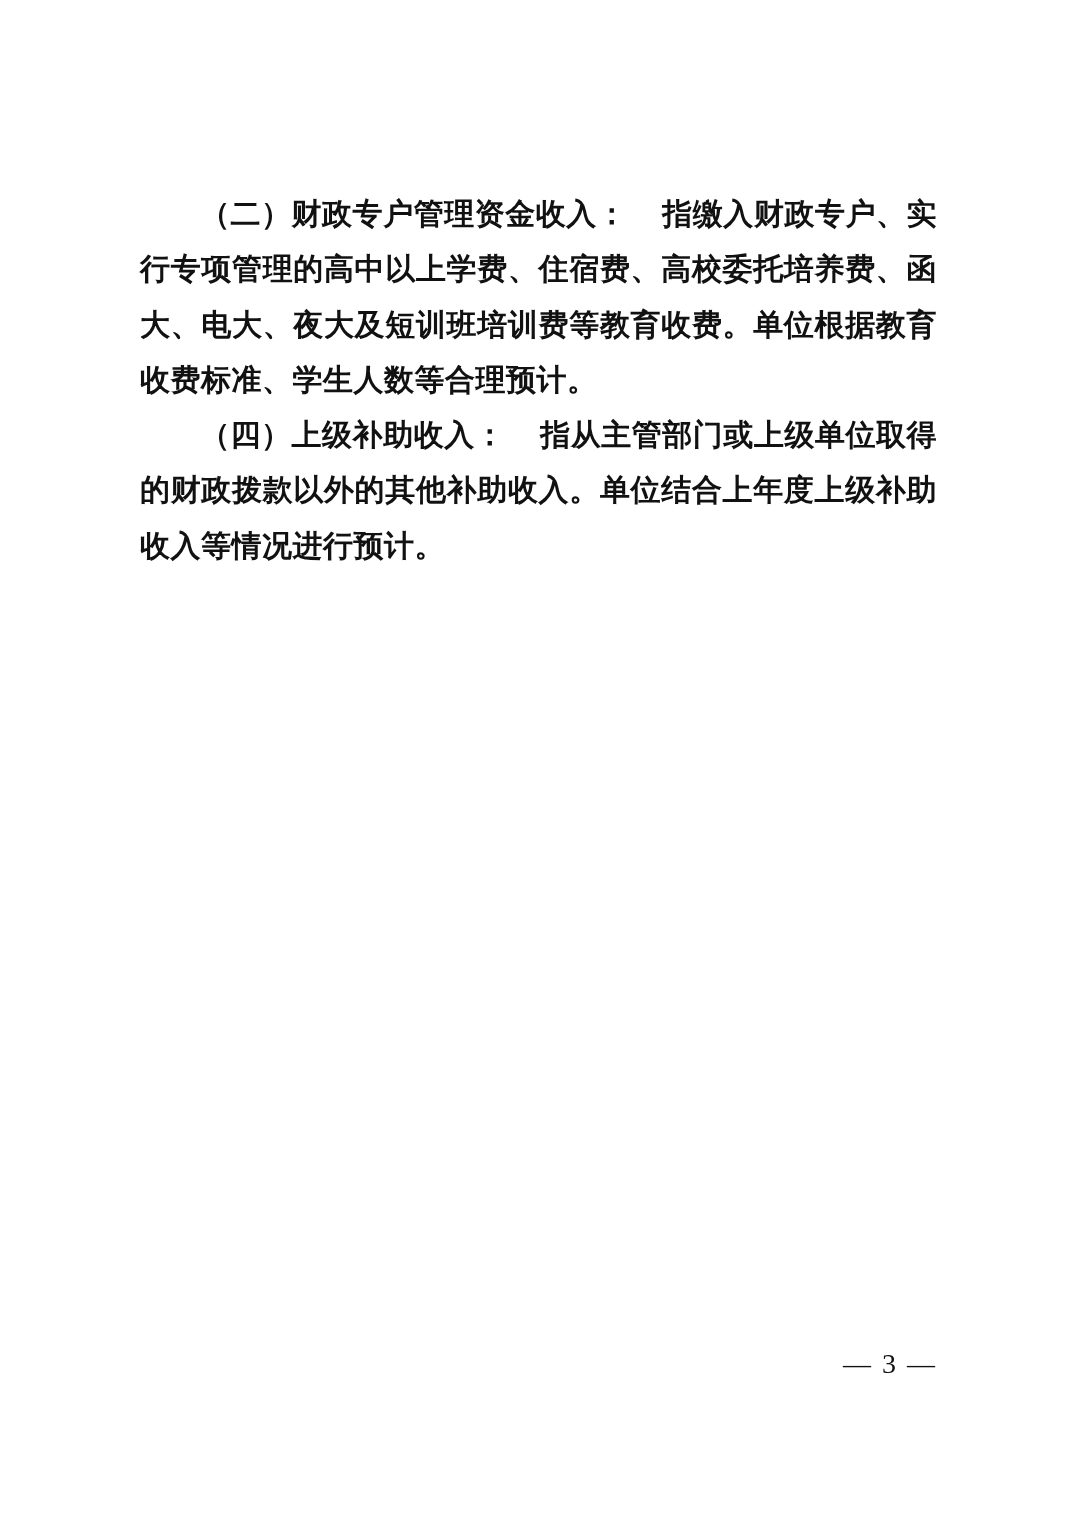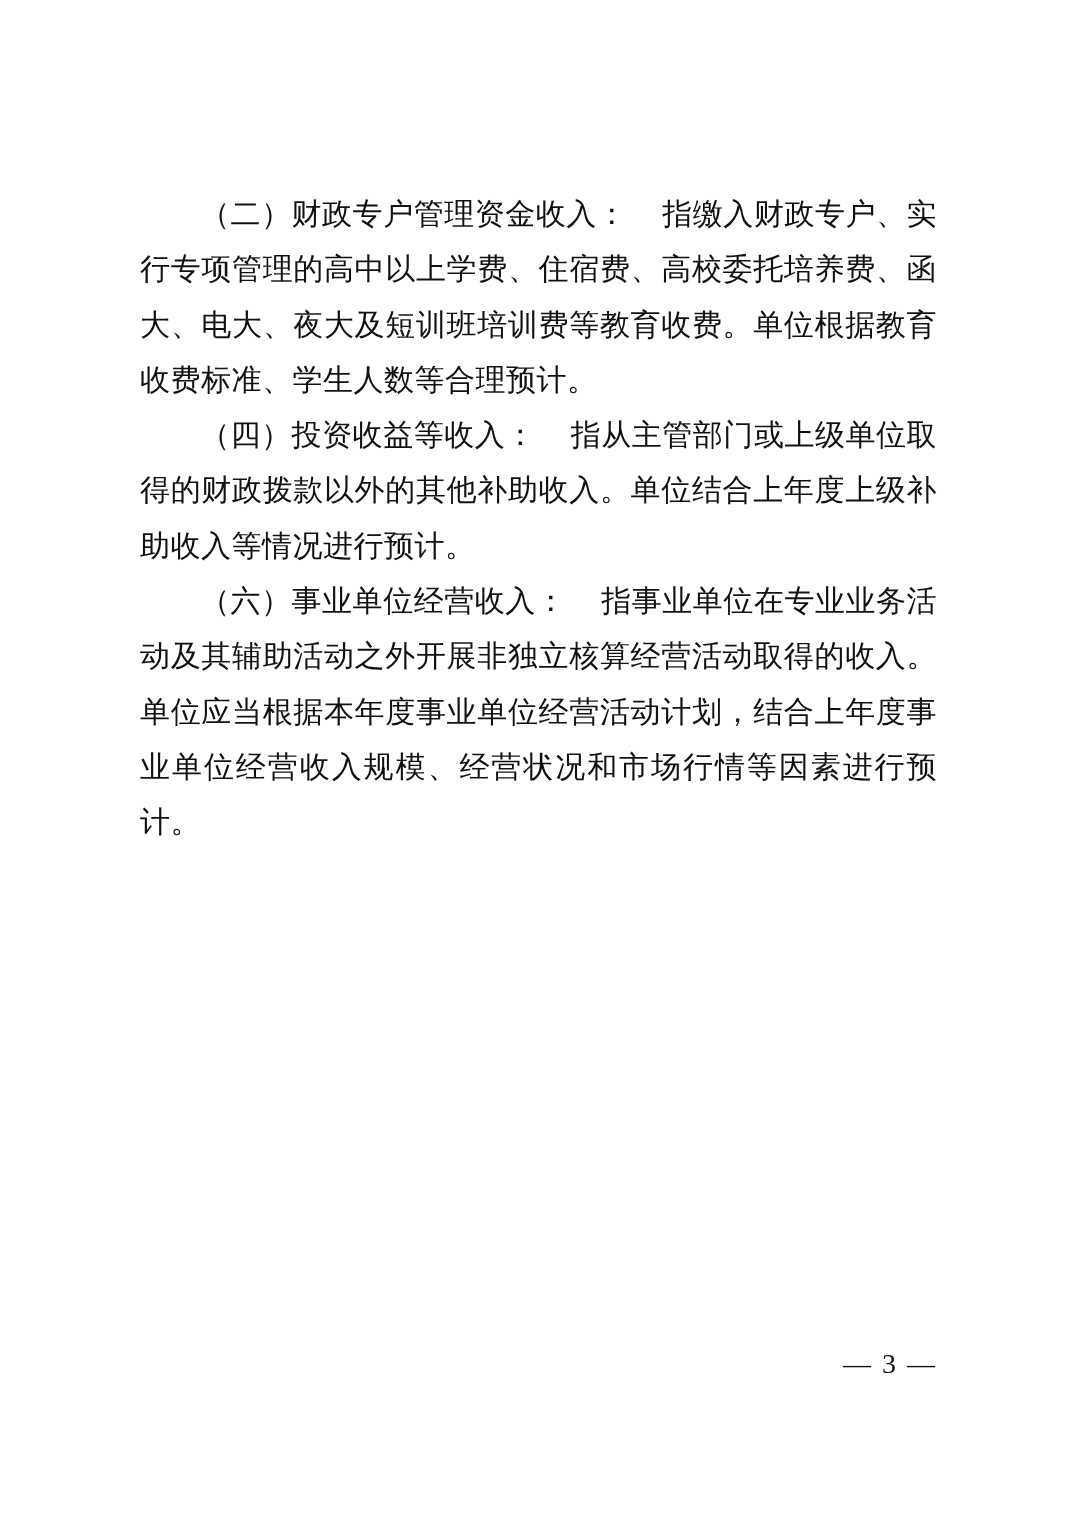--- a/index.html
+++ b/index.html
@@ -25,24 +25,24 @@
   .para {
     margin: 0;
     font-size: 30px;
     line-height: 55.3px;
     text-align: justify;
     text-indent: 2em;
     letter-spacing: 0.5px;
     color: #111111;
   }
   .para .lead {
-    font-weight: 400;
+    font-weight: 700;
   }
   .para .body {
-    font-weight: 400;
+    font-weight: 700;
     margin-left: 35px;
   }
   .page-footer {
     position: absolute;
     right: 137px;
     top: 1348px;
     font-size: 28px;
     line-height: 32px;
     color: #111111;
     letter-spacing: 2px;
@@ -54,27 +54,24 @@
 
 <div class="page">
   <div class="doc-content">
 
     <p class="para">
       <span class="lead">（二）财政专户管理资金收入：</span><span class="body">指缴入财政专户、实行专项管理的高中以上学费、住宿费、高校委托培养费、函大、电大、夜大及短训班培训费等教育收费。单位根据教育收费标准、学生人数等合理预计。</span>
     </p>
 
 
     <p class="para">
-      <span class="lead">（四）投资收益等收入：</span><span class="body">指从主管部门或上级单位取得的财政拨款以外的其他补助收入。单位结合上年度上级补助收入等情况进行预计。</span>
+      <span class="lead">（四）上级补助收入：</span><span class="body">指从主管部门或上级单位取得的财政拨款以外的其他补助收入。单位结合上年度上级补助收入等情况进行预计。</span>
     </p>
 
 
-    <p class="para">
-      <span class="lead">（六）事业单位经营收入：</span><span class="body">指事业单位在专业业务活动及其辅助活动之外开展非独立核算经营活动取得的收入。单位应当根据本年度事业单位经营活动计划，结合上年度事业单位经营收入规模、经营状况和市场行情等因素进行预计。</span>
-    </p>
 
 
   </div>
 
   <div class="page-footer">
     <span>— 3 —</span>
   </div>
 </div>
 
 </body></html>

